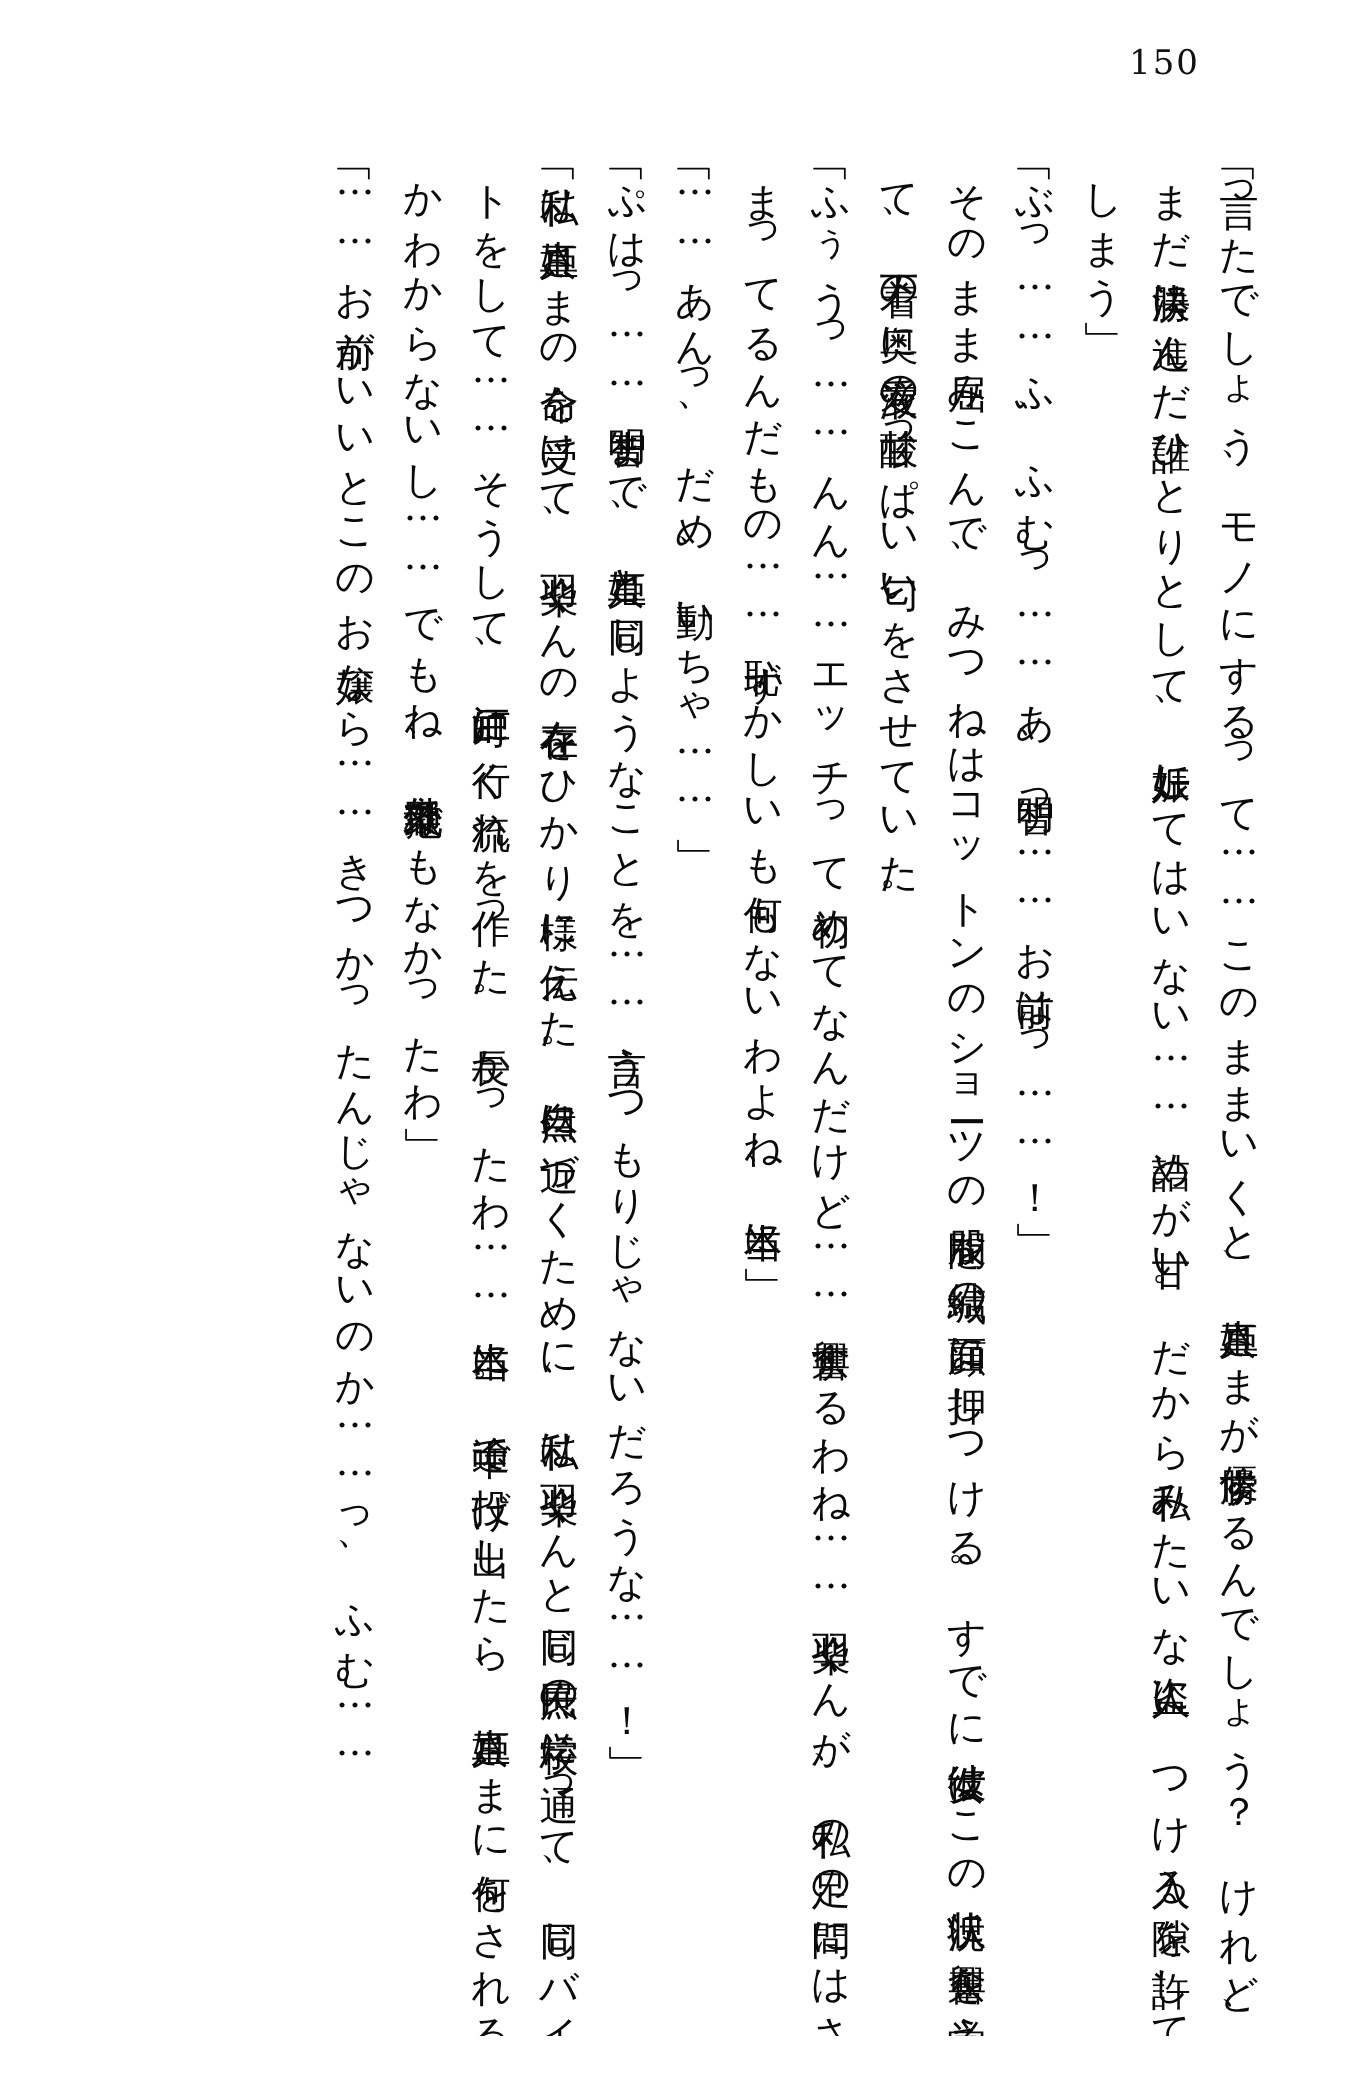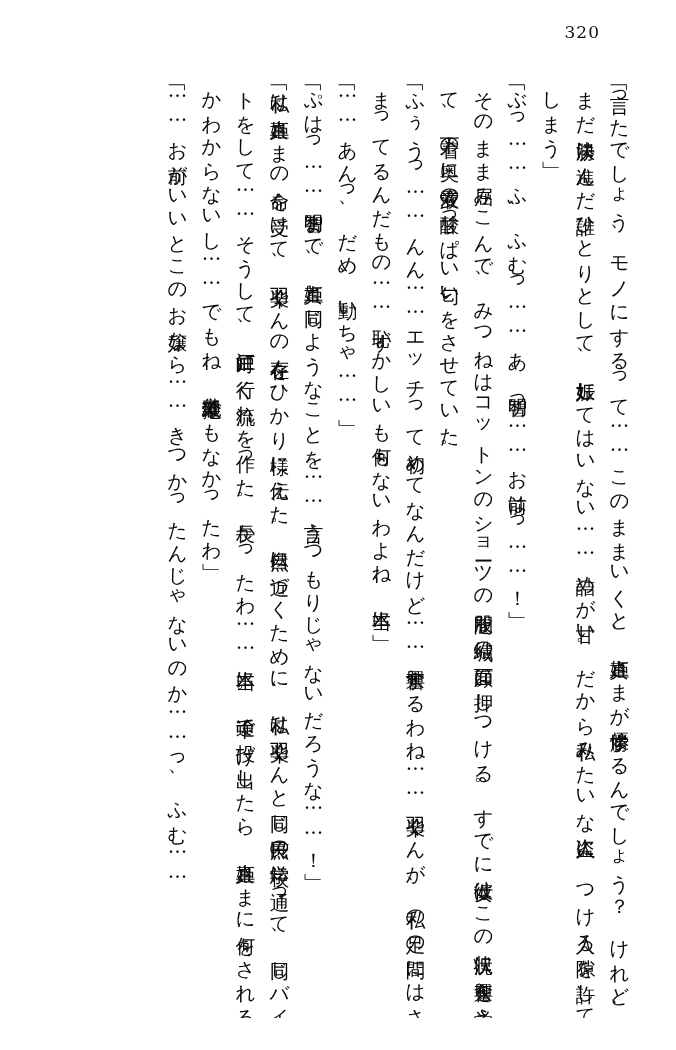--- a/index.html
+++ b/index.html
@@ -55,21 +55,21 @@
   
   .col {
     display: block;
   }
 </style>
 </head>
 <body>
 
 <div class="page">
 
-  <div class="page-number">320</div>
+  <div class="page-number">150</div>
 
   <div class="text-body">
     <p class="col">「言ったでしょう、モノにするって……このままいくと、真姫さまが優勝するんでしょう？　けれど、まだ決勝に進んだ誰ひとりとして、妊娠してはいない……詰めが甘い。だから私みたいな盗人に、つけ入る隙を許してしまう」</p>
     <p class="col">「ぶっ……ふ、ふむっ……あ、明智っ……お前はっ……！」</p>
     <p class="col">そのまま屈みこんで、みつねはコットンのショーツの股間を結城の顔面に押しつける。すでに彼女はこの状況に興奮を覚えて、下着の奥に愛液の甘酸っぱい匂いをさせていた。</p>
     <p class="col">「ふぅうっ……んん……エッチって初めてなんだけど……興奮するわね……羽柴くんが、私の足の間にはさまってるんだもの……恥ずかしいも何もないわよね、本当に」</p>
     <p class="col">「……あんっ、だめ、動いちゃ……」</p>
     <p class="col">「ぷはっ……明智まで、真姫と同じようなことを……言うつもりじゃないだろうな……！」</p>
     <p class="col">「私は真姫さまの命を受けて、羽柴くんの存在をひかり様に伝えた。自然に近づくために、私は羽柴くんと同じ庶民の学校に通って、同じバイトをして……そうして、江戸町に行く流れを作った。長かったわ……本当に。途中で投げ出したら、真姫さまに何をされるかわからないし……でもね、案外地獄でもなかったわ」</p>
     <p class="col">「……お前がいいとこのお嬢なら……きつかったんじゃないのか……っ、ふむ……</p>

